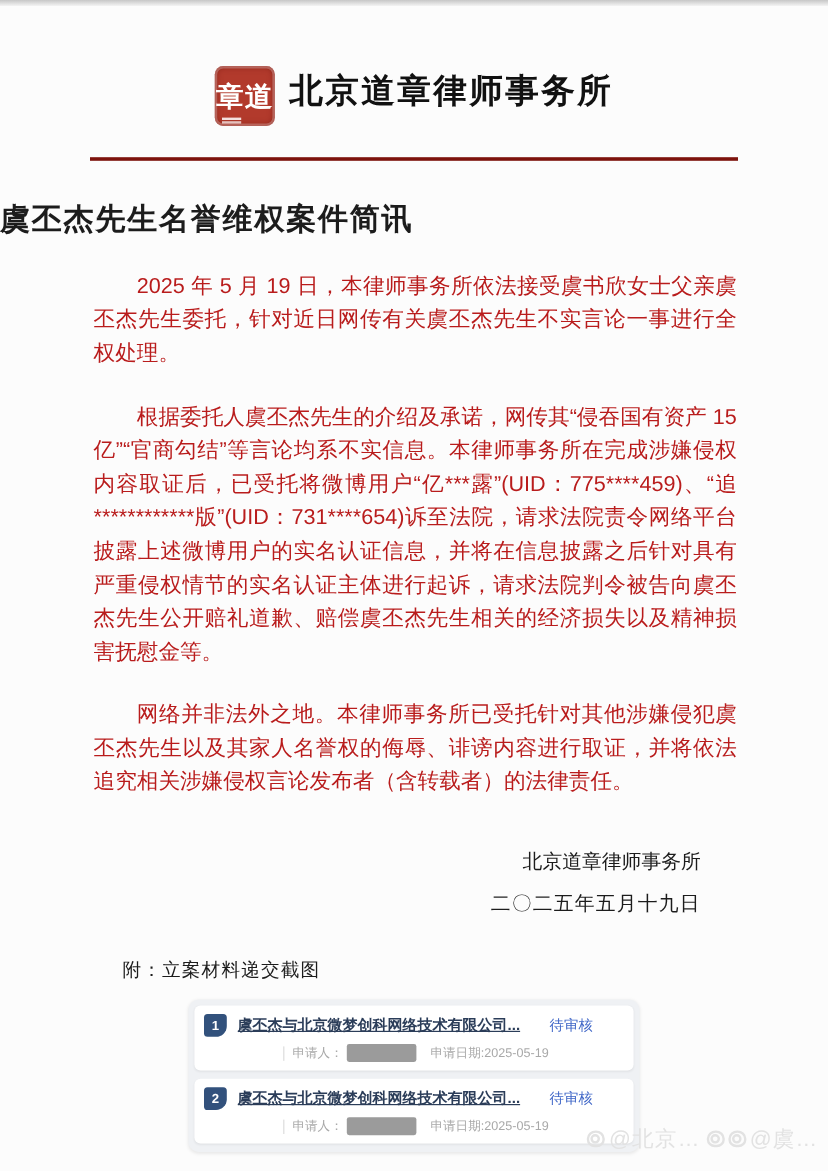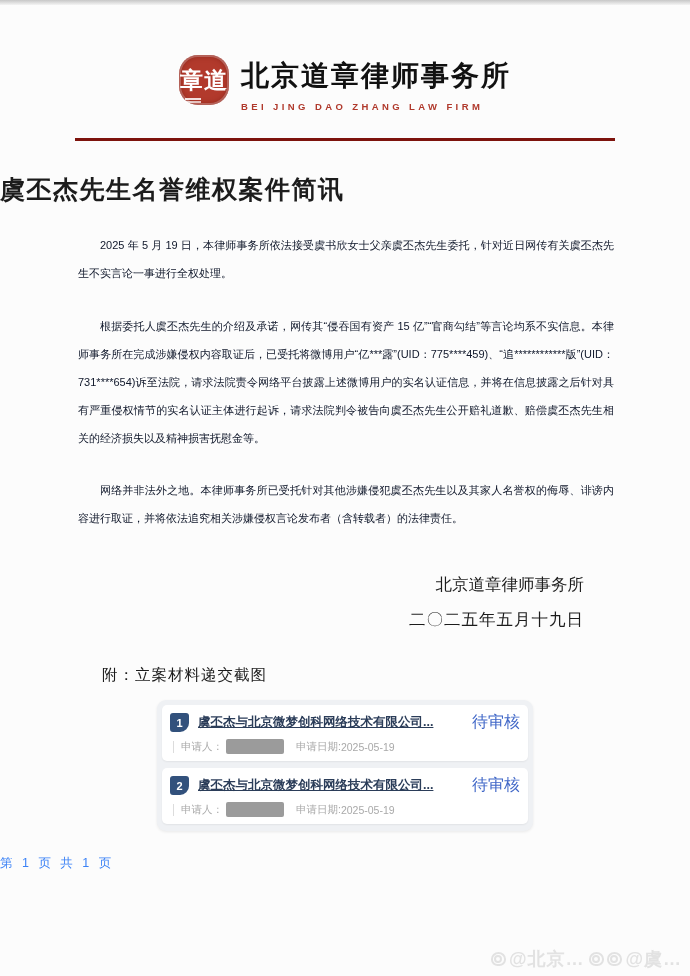--- a/index.html
+++ b/index.html
@@ -9,21 +9,21 @@
     overflow: hidden;
     background: #fcfcfc;
     color: #1c1c1c;
     font-family: "Liberation Sans", "DejaVu Sans", sans-serif;
   }
   .top-edge { height:5px; background: linear-gradient(#c7c7c7, #f4f4f4); }
 
   
   .header { display:flex; justify-content:center; align-items:flex-start; margin-top:50px; }
   .seal {
-    width:50px; height:50px; background:#b23a2c; border-radius:19px;
+    width:50px; height:50px; background:#b23a2c; border-radius:7px;
     color:#fff; display:flex; align-items:center; justify-content:center;
     font-family:"DejaVu Serif","Liberation Serif",serif; font-weight:bold; font-size:23px;
     letter-spacing:1px; position:relative;
     box-shadow: inset 0 0 0 2px rgba(255,255,255,.25), inset 0 0 6px rgba(90,10,5,.6);
   }
   .seal::after { 
     content:''; position:absolute; left:6px; bottom:5px; width:16px; height:2px;
     background:rgba(255,255,255,.85); box-shadow:0 3px 0 rgba(255,255,255,.7);
   }
   .firm-block { margin-left:12px; padding-top:2px; }
@@ -32,22 +32,22 @@
     font-size:28px; font-weight:bold; letter-spacing:2px; color:#111;
   }
   .firm-en { color:#b0392c; font-size:9.5px; font-weight:bold; letter-spacing:3.4px; margin-top:6px; }
 
   .rule { margin:26px 75px 0; height:3px; background:#7d130d; }
 
   .doc-title { text-align:left; font-size:25px; font-weight:bold; margin-top:32px; letter-spacing:1.5px; }
 
   .para {
     margin:25px 76px 0 78px;
-    font-size:11px; line-height:28px;
-    text-align:justify; text-indent:2em; color:#0f172a;
+    font-size:18px; line-height:28px;
+    text-align:justify; text-indent:2em; color:#b91c1c;
   }
   .para.p2 { }
   .para.p3 { margin-top:24px; }
 
   .signature { text-align:right; padding-right:106px; margin-top:42px; font-size:16.5px; }
   .signature .sig-date { margin-top:13px; letter-spacing:1px; }
 
   .attach-label { margin:34px 0 0 102px; font-size:15.5px; letter-spacing:1px; }
 
   .attach-box {
@@ -64,52 +64,51 @@
   .case-badge {
     width:19px; height:19px; background:#32517c; color:#fff;
     font-size:11px; font-weight:bold;
     display:flex; align-items:center; justify-content:center;
     border-radius:3px 3px 9px 3px; flex:0 0 auto;
   }
   .case-title {
     margin-left:9px; font-size:12.5px; font-weight:bold; color:#2b3d59;
     flex:1; white-space:nowrap; overflow:hidden;text-decoration:underline;
   }
-  .case-status { font-size:16px; color:#3f66c7; margin-left:8px; flex:0 0 auto; }
-  .case-row2 { display:flex; align-items:center; margin-top:6px; margin-left:3px; font-size:10.5px; color:#a9a9a9; }
+  .case-status { font-size:12px; color:#3f66c7; margin-left:8px; margin-right:26px; flex:0 0 auto; }
+  .case-row2 { display:flex; align-items:center; margin-top:6px; margin-left:3px; font-size:10.5px; color:#a9a9a9;justify-content:center; }
   .vbar { width:1px; height:12px; background:#dcdcdc; margin-right:7px; }
   .redact { width:58px; height:15px; background:#9b9b9b; border-radius:2px; margin:0 12px 0 3px; filter:blur(.4px); }
 
   .page-footer { margin-top:24px; font-size:12.5px; letter-spacing:3px; color:#3b82f6; }
 
   .watermark {
-    position:absolute; right:8px; bottom:5px;
+    position:absolute; right:8px; bottom:15px;
     display:flex; align-items:center; gap:5px;
-    color:#e2e2e2; font-size:18px; font-weight:bold; letter-spacing:1px;
+    color:#e2e2e2; font-size:18px; font-weight:normal; letter-spacing:1px;
     user-select:none;
   }
   .wm-group { display:flex; align-items:center; gap:3px; }
   .wb-icon { width:15px; height:14px; border:2px solid #e2e2e2; border-radius:52% 52% 46% 46%; position:relative; }
   .wb-icon::after {
     content:''; position:absolute; width:4px; height:4px;
     border:2px solid #e2e2e2; border-radius:50%; top:1px; left:1px;
   }
 </style>
 </head>
 <body>
 
 <div class="top-edge"></div>
 
 <div class="header">
   <div class="seal">
     <span>章道</span>
   </div>
   <div class="firm-block">
     <div class="firm-cn">北京道章律师事务所</div>
-    <div class="firm-en">BEI JING DAO ZHANG LAW FIRM</div>
   </div>
 </div>
 
 <div class="rule"></div>
 
 <div class="doc-title">虞丕杰先生名誉维权案件简讯</div>
 
 <p class="para p1">2025 年 5 月 19 日，本律师事务所依法接受虞书欣女士父亲虞丕杰先生委托，针对近日网传有关虞丕杰先生不实言论一事进行全权处理。</p>
 <p class="para p2">根据委托人虞丕杰先生的介绍及承诺，网传其“侵吞国有资产 15 亿”“官商勾结”等言论均系不实信息。本律师事务所在完成涉嫌侵权内容取证后，已受托将微博用户“亿***露”(UID：775****459)、“追************版”(UID：731****654)诉至法院，请求法院责令网络平台披露上述微博用户的实名认证信息，并将在信息披露之后针对具有严重侵权情节的实名认证主体进行起诉，请求法院判令被告向虞丕杰先生公开赔礼道歉、赔偿虞丕杰先生相关的经济损失以及精神损害抚慰金等。</p>
 <p class="para p3">网络并非法外之地。本律师事务所已受托针对其他涉嫌侵犯虞丕杰先生以及其家人名誉权的侮辱、诽谤内容进行取证，并将依法追究相关涉嫌侵权言论发布者（含转载者）的法律责任。</p>

